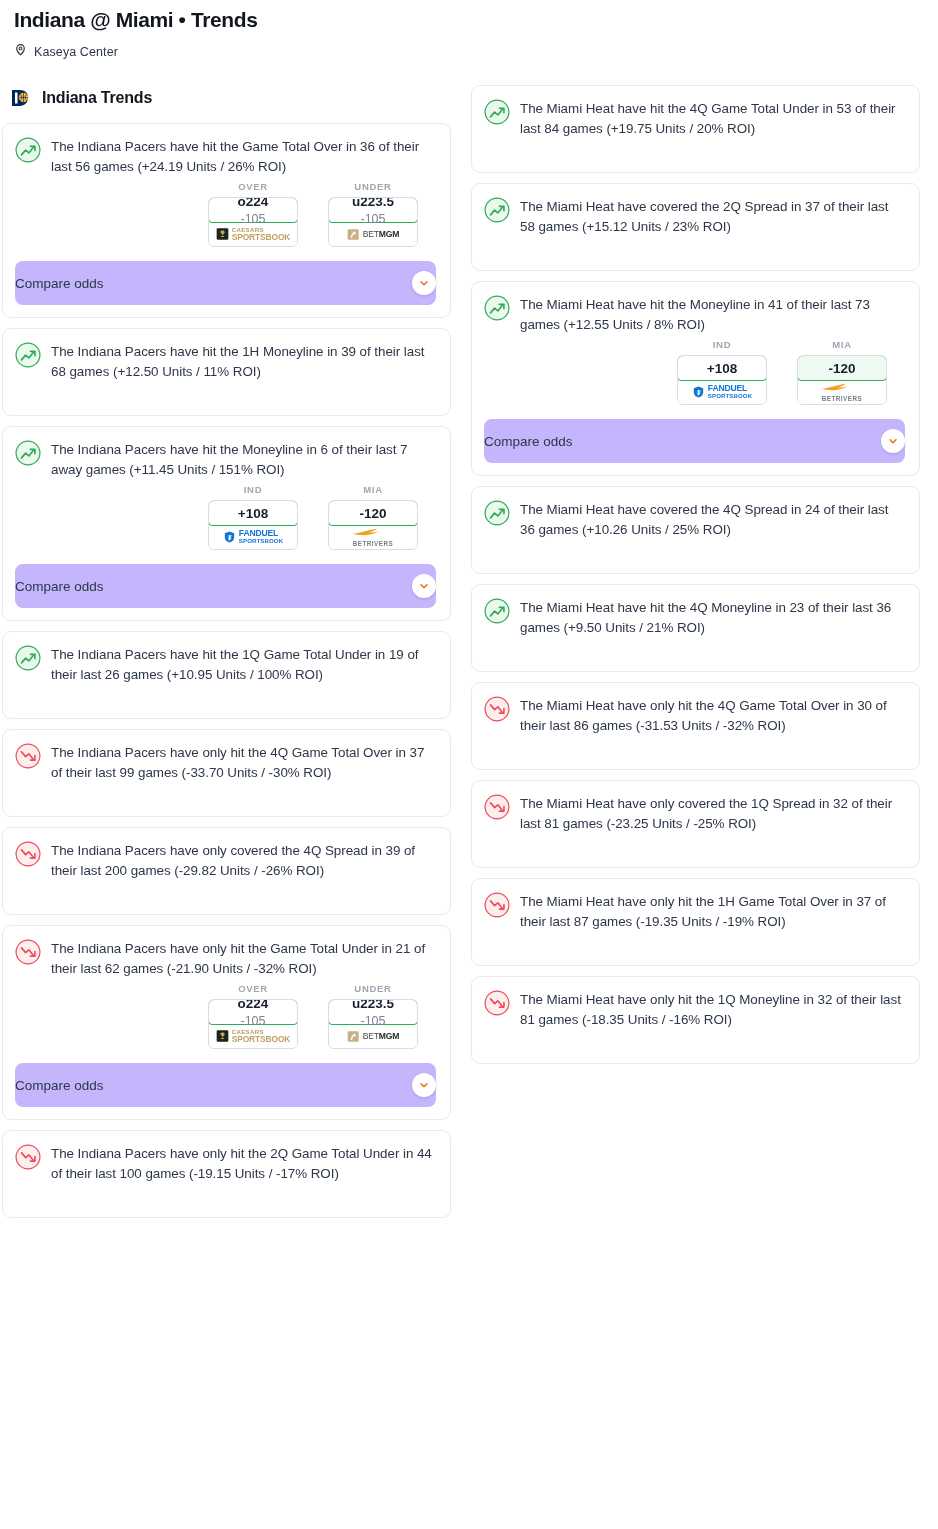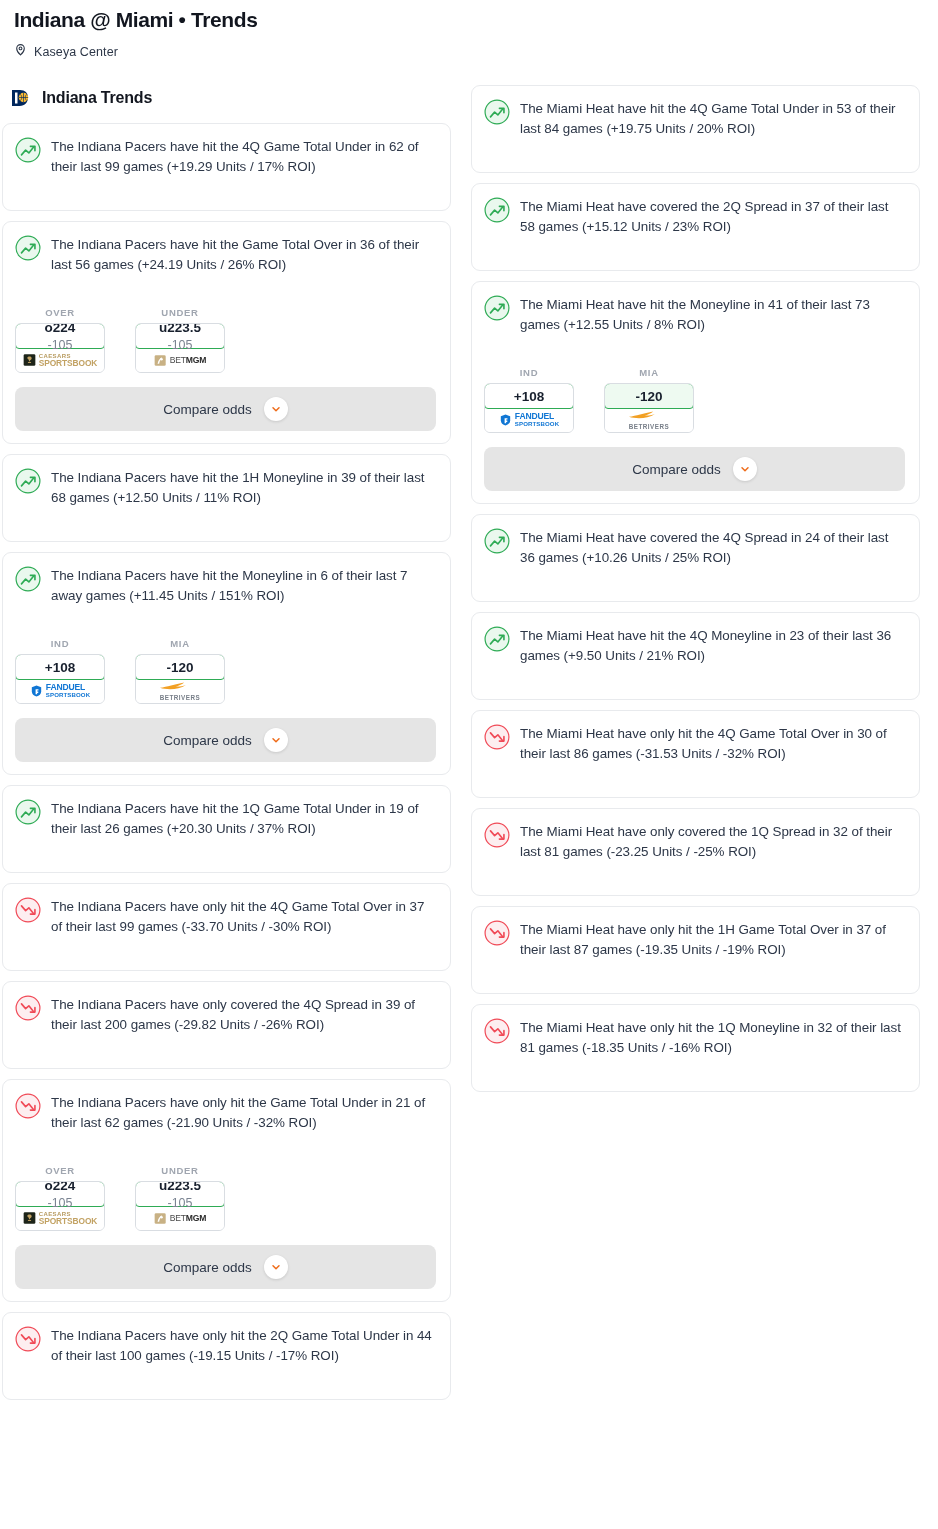--- a/index.html
+++ b/index.html
@@ -65,22 +65,23 @@
     font-size: 13.4px;
     line-height: 20px;
     color: #2d3748;
     letter-spacing: -0.05px;
     padding-top: 1px;
   }
 
   
   .odds-wrap {
     display: flex;
+    justify-content: flex-end;
     gap: 30px;
-    margin-top: 32px;
+    margin-top: 4px;
     padding-right: 18px;
   }
   .odds-col { width: 90px; display: flex; flex-direction: column; align-items: center; }
   .odds-side-label {
     font-size: 9.5px;
     color: #a0a6b0;
     letter-spacing: 0.7px;
     font-weight: 600;
     margin-bottom: 5px;
   }
@@ -124,26 +125,26 @@
   .bk-mgm i { font-style: normal; font-weight: 500; color: #4a4a4a; }
   .bk-fd { display: flex; flex-direction: column; line-height: 7.5px; }
   .bk-fd b { font-size: 8.6px; color: #1076d4; font-weight: 800; letter-spacing: -0.2px; }
   .bk-fd span { font-size: 6.1px; color: #1076d4; font-weight: 700; letter-spacing: 0.1px; }
   .bk-rivers { display: flex; flex-direction: column; align-items: center; line-height: 8px; }
   .bk-rivers span { font-size: 6.3px; color: #777e88; font-weight: 700; letter-spacing: 0.5px; }
 
   
   .compare-bar {
     margin-top: 14px;
-    background: #e5e5e5;
+    background: #c4b5fd;
     border-radius: 8px;
     height: 44px;
     display: flex;
     align-items: center;
-    justify-content: center;
+    justify-content: space-between;
     gap: 12px;
     cursor: pointer;
   }
   .compare-label { font-size: 13.5px; color: #2d3748; font-weight: 500; }
   .chev-circle {
     width: 24px; height: 24px; border-radius: 50%;
     background: #ffffff;
     display: flex; align-items: center; justify-content: center;
     box-shadow: 0 1px 3px rgba(0,0,0,0.13);
   }
@@ -181,33 +182,20 @@
 
       <div class="card">
         <div class="card-body">
           <svg class="trend-icon" viewBox="0 0 24 24">
     <circle cx="12" cy="12" r="11" fill="#eaf8ee" stroke="#2eab55" stroke-width="1.1"></circle>
     <g stroke="#2eab55" stroke-width="1.5" fill="none" stroke-linecap="round" stroke-linejoin="round">
                 <path d="M6 16.5l3.8-4.4 3 2.6 4.6-5.6"></path>
                 <path d="M14.2 8.6h4.2v4.1"></path>
               </g>
   </svg>
-          <div class="trend-text">The Indiana Pacers have hit the 4Q Game Total Under in 62 of their last 99 games (+19.29 Units / 17% ROI)</div>
-        </div>
-
-      </div>
-      <div class="card">
-        <div class="card-body">
-          <svg class="trend-icon" viewBox="0 0 24 24">
-    <circle cx="12" cy="12" r="11" fill="#eaf8ee" stroke="#2eab55" stroke-width="1.1"></circle>
-    <g stroke="#2eab55" stroke-width="1.5" fill="none" stroke-linecap="round" stroke-linejoin="round">
-                <path d="M6 16.5l3.8-4.4 3 2.6 4.6-5.6"></path>
-                <path d="M14.2 8.6h4.2v4.1"></path>
-              </g>
-  </svg>
           <div class="trend-text">The Indiana Pacers have hit the Game Total Over in 36 of their last 56 games (+24.19 Units / 26% ROI)</div>
         </div>
         <div class="odds-wrap">
     <div class="odds-col">
       <div class="odds-side-label">OVER</div>
       <div class="odds-box">
         <div class="odds-price">
           <span class="odds-main">o224</span>
           <span class="odds-vig">-105</span>
         </div>
@@ -330,21 +318,21 @@
       </div>
       <div class="card">
         <div class="card-body">
           <svg class="trend-icon" viewBox="0 0 24 24">
     <circle cx="12" cy="12" r="11" fill="#eaf8ee" stroke="#2eab55" stroke-width="1.1"></circle>
     <g stroke="#2eab55" stroke-width="1.5" fill="none" stroke-linecap="round" stroke-linejoin="round">
                 <path d="M6 16.5l3.8-4.4 3 2.6 4.6-5.6"></path>
                 <path d="M14.2 8.6h4.2v4.1"></path>
               </g>
   </svg>
-          <div class="trend-text">The Indiana Pacers have hit the 1Q Game Total Under in 19 of their last 26 games (+20.30 Units / 37% ROI)</div>
+          <div class="trend-text">The Indiana Pacers have hit the 1Q Game Total Under in 19 of their last 26 games (+10.95 Units / 100% ROI)</div>
         </div>
 
       </div>
       <div class="card">
         <div class="card-body">
           <svg class="trend-icon" viewBox="0 0 24 24">
     <circle cx="12" cy="12" r="11" fill="#fdeef0" stroke="#f04a57" stroke-width="1.1"></circle>
     <g stroke="#f04a57" stroke-width="1.5" fill="none" stroke-linecap="round" stroke-linejoin="round">
                 <path d="M6 8.2l3.8 4.4 3-2.6 4.6 5.6"></path>
                 <path d="M14.2 15.8h4.2v-4.1"></path>

